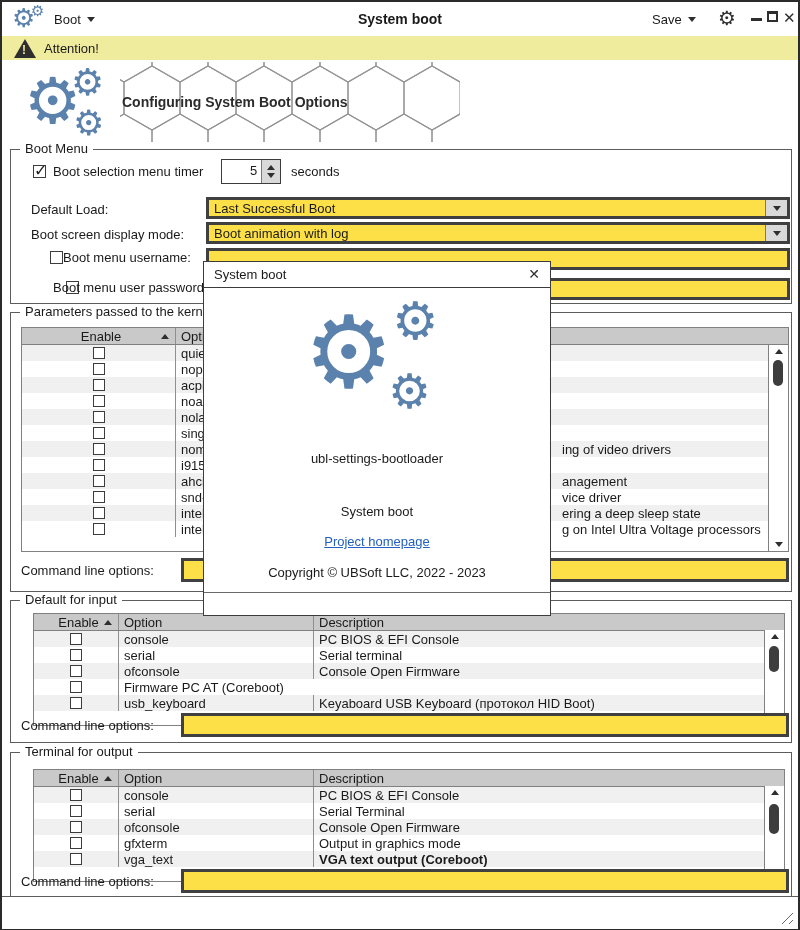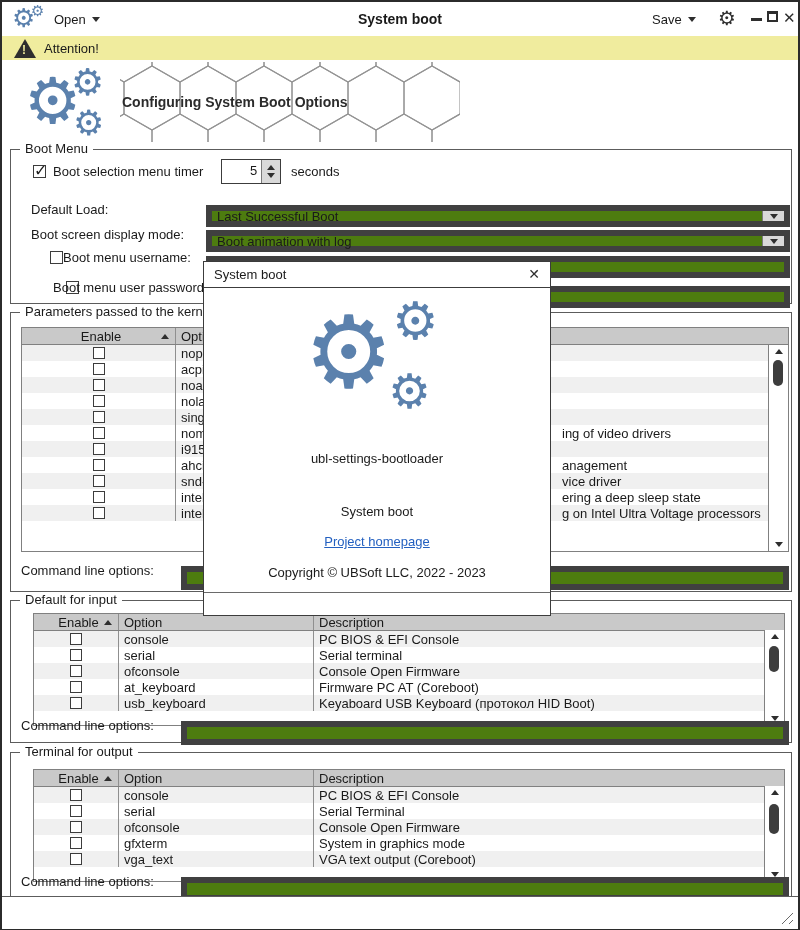--- a/index.html
+++ b/index.html
@@ -37,21 +37,21 @@
   .hexwrap{position:absolute;left:118px;top:2px;width:340px;height:80px;overflow:hidden;}
   .banner-title{position:absolute;left:120px;top:34px;font-weight:bold;font-size:14px;color:#2b2b2b;z-index:2;}
 
   
   .group{position:absolute;border:1px solid #5c5c5c;background:#fff;}
   .legend{position:absolute;top:-9px;left:9px;background:#fff;padding:0 5px;font-size:13px;white-space:nowrap;}
 
   
   .cb{width:13px;height:13px;border:1px solid #3c3c3c;background:#fff;display:inline-block;position:relative;box-sizing:border-box;}
   .cb.checked::after{content:"✓";position:absolute;left:0px;top:-5px;font-size:16px;font-weight:bold;color:#1a1a1a;}
-  .field,.combo{position:absolute;border:6px solid #404040;background:#4d7c0f;box-sizing:border-box;margin-top:8px;}
+  .field,.combo{position:absolute;border:3px solid #404040;background:#fde047;box-sizing:border-box;}
   input.field{font:inherit;padding:0 4px;outline:none;}
   .combo{display:flex;align-items:center;}
   .combo .ctext{flex:1;padding-left:5px;white-space:nowrap;overflow:hidden;}
   .combo .cbtn{width:21px;align-self:stretch;background:#d9d9d9;border-left:1px solid #7a7a7a;display:flex;align-items:center;justify-content:center;}
   .spin{position:absolute;border:1px solid #3c3c3c;background:#fff;display:flex;box-sizing:border-box;}
   .spin .sval{width:38px;text-align:right;padding:3px 4px 0 0;}
   .spin .sbtns{width:19px;background:#d9d9d9;border-left:1px solid #7a7a7a;display:flex;flex-direction:column;align-items:center;justify-content:center;gap:3px;}
   .spin .t-u{width:0;height:0;border-left:4px solid transparent;border-right:4px solid transparent;border-bottom:5px solid #2e2e2e;}
   .spin .t-d{width:0;height:0;border-left:4px solid transparent;border-right:4px solid transparent;border-top:5px solid #2e2e2e;}
   .rowlbl{position:absolute;white-space:nowrap;}
@@ -102,21 +102,21 @@
 </style>
 </head>
 <body>
 
 <div class="window">
 
   <div class="titlebar">
     <span class="gear app-icon-big">⚙</span>
     <span class="gear app-icon-small">⚙</span>
     <div class="menu-btn" style="left:52px;">
-      <span>Open</span>
+      <span>Boot</span>
       <span class="tri-down"></span>
     </div>
     <div class="win-title">System boot</div>
     <div class="menu-btn" style="left:650px;">
       <span>Save</span>
       <span class="tri-down"></span>
     </div>
     <span class="settings-gear">⚙</span>
     <div class="ctl-min"></div>
     <div class="ctl-max"></div>
@@ -210,20 +210,29 @@
             <span class="sort mini-tri-u"></span>
           </div>
         <div class="hc" style="width:138px;">Option</div>
         <div class="hc" style="flex:1;">Description</div>
       </div>
       <div style="margin-right:20px;">
         <div class="trow">
             <div class="tc en" style="width:154px;">
               <span class="cb"></span>
             </div>
+            <div class="tc" style="width:138px;">quie</div>
+            <div class="tc kde" style="flex:1;">
+              <span class="frag"></span>
+            </div>
+          </div>
+        <div class="trow">
+            <div class="tc en" style="width:154px;">
+              <span class="cb"></span>
+            </div>
             <div class="tc" style="width:138px;">nopl</div>
             <div class="tc kde" style="flex:1;">
               <span class="frag"></span>
             </div>
           </div>
         <div class="trow">
             <div class="tc en" style="width:154px;">
               <span class="cb"></span>
             </div>
             <div class="tc" style="width:138px;">acpi</div>
@@ -357,21 +366,20 @@
             <div class="tc en" style="width:85px;">
               <span class="cb"></span>
             </div>
             <div class="tc" style="width:195px;">ofconsole</div>
             <div class="tc" style="flex:1;">Console Open Firmware</div>
           </div>
         <div class="trow">
             <div class="tc en" style="width:85px;">
               <span class="cb"></span>
             </div>
-            <div class="tc" style="width:195px;">at_keyboard</div>
             <div class="tc" style="flex:1;">Firmware PC AT (Coreboot)</div>
           </div>
         <div class="trow">
             <div class="tc en" style="width:85px;">
               <span class="cb"></span>
             </div>
             <div class="tc" style="width:195px;">usb_keyboard</div>
             <div class="tc" style="flex:1;text-align:right;">Keyaboard USB Keyboard (протокол HID Boot)</div>
           </div>
       </div>
@@ -420,28 +428,28 @@
               <span class="cb"></span>
             </div>
             <div class="tc" style="width:195px;">ofconsole</div>
             <div class="tc" style="flex:1;">Console Open Firmware</div>
           </div>
         <div class="trow">
             <div class="tc en" style="width:85px;">
               <span class="cb"></span>
             </div>
             <div class="tc" style="width:195px;">gfxterm</div>
-            <div class="tc" style="flex:1;">System in graphics mode</div>
+            <div class="tc" style="flex:1;">Output in graphics mode</div>
           </div>
         <div class="trow">
             <div class="tc en" style="width:85px;">
               <span class="cb"></span>
             </div>
             <div class="tc" style="width:195px;">vga_text</div>
-            <div class="tc" style="flex:1;">VGA text output (Coreboot)</div>
+            <div class="tc" style="flex:1;font-weight:bold;">VGA text output (Coreboot)</div>
           </div>
       </div>
       <div class="vscroll" style="top:16px;">
         <div class="sb-arrow sb-up">
             <div class="mini-tri-u"></div>
           </div>
         <div class="sb-thumb" style="top:18px;height:30px;"></div>
         <div class="sb-arrow sb-down">
             <div class="mini-tri-d"></div>
           </div>

